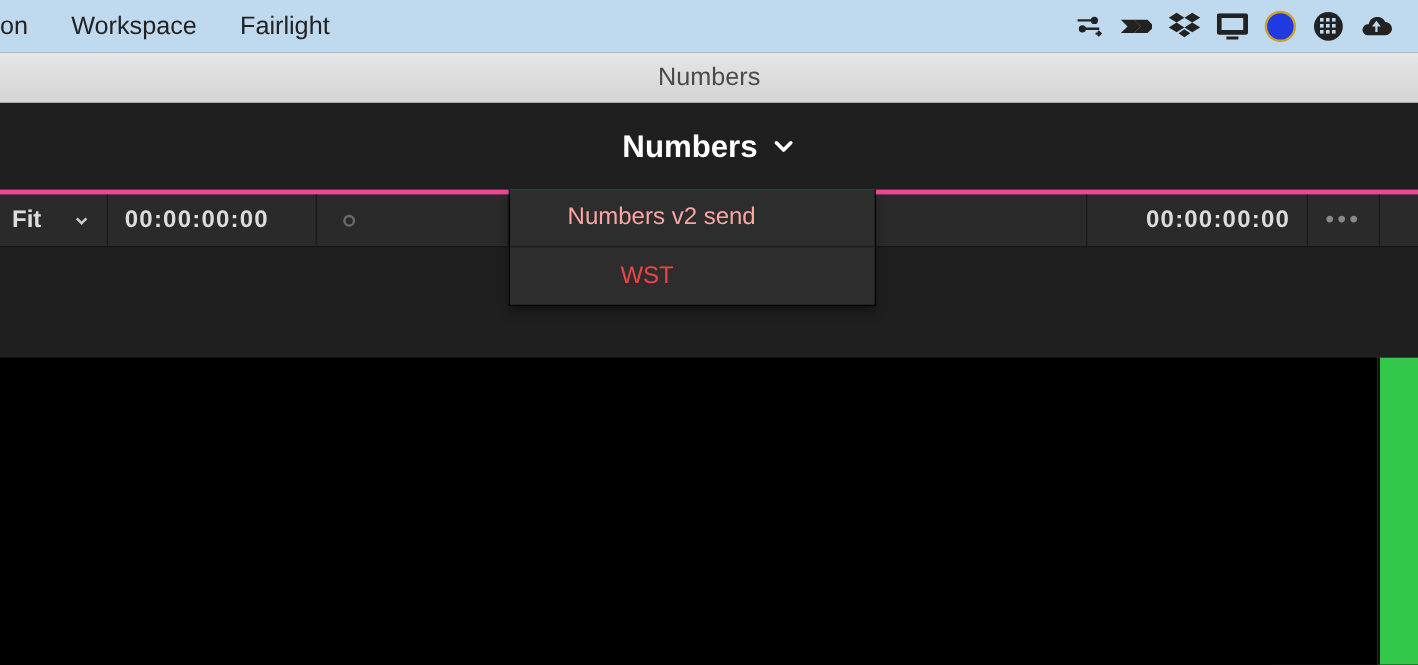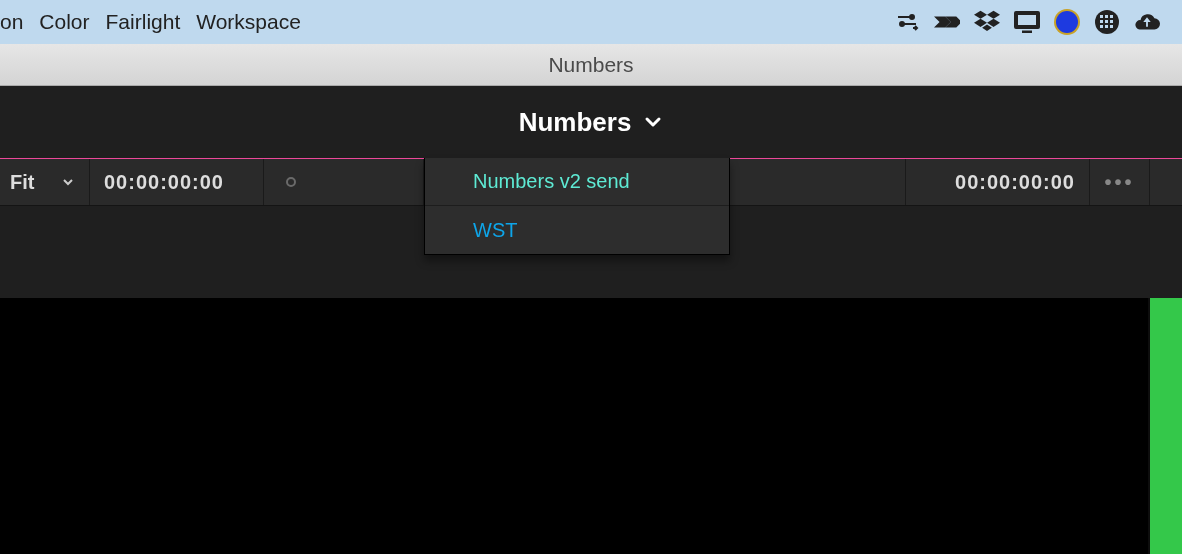--- a/index.html
+++ b/index.html
@@ -19,21 +19,21 @@
     align-items: center;
     color: #222;
     font-size: 21px;
     padding: 0 6px 0 0;
   }
   .mac-menubar .menu-left {
     display: flex;
     align-items: center;
   }
   .mac-menubar .menu-item {
-    padding: 0 8px;
+    padding: 0 18px;
     line-height: 44px;
     cursor: default;
   }
   .mac-menubar .menu-item.first { padding-left: 0; }
   .mac-menubar .menu-right {
     margin-left: auto;
     display: flex;
     align-items: center;
     gap: 14px;
     padding-right: 16px;
@@ -89,21 +89,21 @@
   }
 
   
   .toolbar {
     height: 48px;
     background: #2a2a2a;
     display: flex;
     align-items: center;
     color: #ddd;
     font-size: 20px;
-    border-top: 1px solid #ec4899;
+    border-top: 4px solid #ec4899;
     border-bottom: 1px solid #141414;
   }
   .toolbar .cell {
     height: 100%;
     display: flex;
     align-items: center;
     padding: 0 14px;
     border-right: 1px solid #1a1a1a;
     font-weight: bold;
   }
@@ -130,25 +130,25 @@
     border-top: none;
     z-index: 50;
     box-shadow: 0 6px 8px rgba(0,0,0,0.4);
   }
   .dropdown .dd-item {
     height: 48px;
     display: flex;
     align-items: center;
     padding: 0 22px 0 48px;
     font-size: 20px;
-    color: #5eead4;
+    color: #fca5a5;
     border-bottom: 1px solid #1d1d1d;
     cursor: default;
   }
-  .dropdown .dd-item.dimmed { color: #0ea5e9; border-bottom: none; }
+  .dropdown .dd-item.dimmed { color: #ef4444; border-bottom: none; margin-left: 44px; }
 
   
   .viewer-area {
     position: absolute;
     top: 212px;
     left: 0;
     right: 0;
     bottom: 0;
     background: #000;
   }
@@ -161,23 +161,22 @@
     background: #34c84a;
     border-left: 2px solid #0d0d0d;
   }
 </style>
 </head>
 <body>
 
 <div class="mac-menubar">
   <div class="menu-left">
     <div class="menu-item first">on</div>
-    <div class="menu-item">Color</div>
+    <div class="menu-item">Workspace</div>
     <div class="menu-item">Fairlight</div>
-    <div class="menu-item">Workspace</div>
   </div>
   <div class="menu-right">
     <span class="icon">
       <svg width="24" height="24" viewBox="0 0 24 24" fill="none" stroke="#222" stroke-width="2">
         <line x1="3" y1="7" x2="15" y2="7"></line>
           <circle cx="17" cy="7" r="2" fill="#222"></circle>
         <line x1="9" y1="14" x2="21" y2="14"></line>
           <circle cx="7" cy="14" r="2" fill="#222"></circle>
         <polyline points="18,18 22,18" stroke-width="2"></polyline>
           <polyline points="20,16 22,18 20,20"></polyline>

